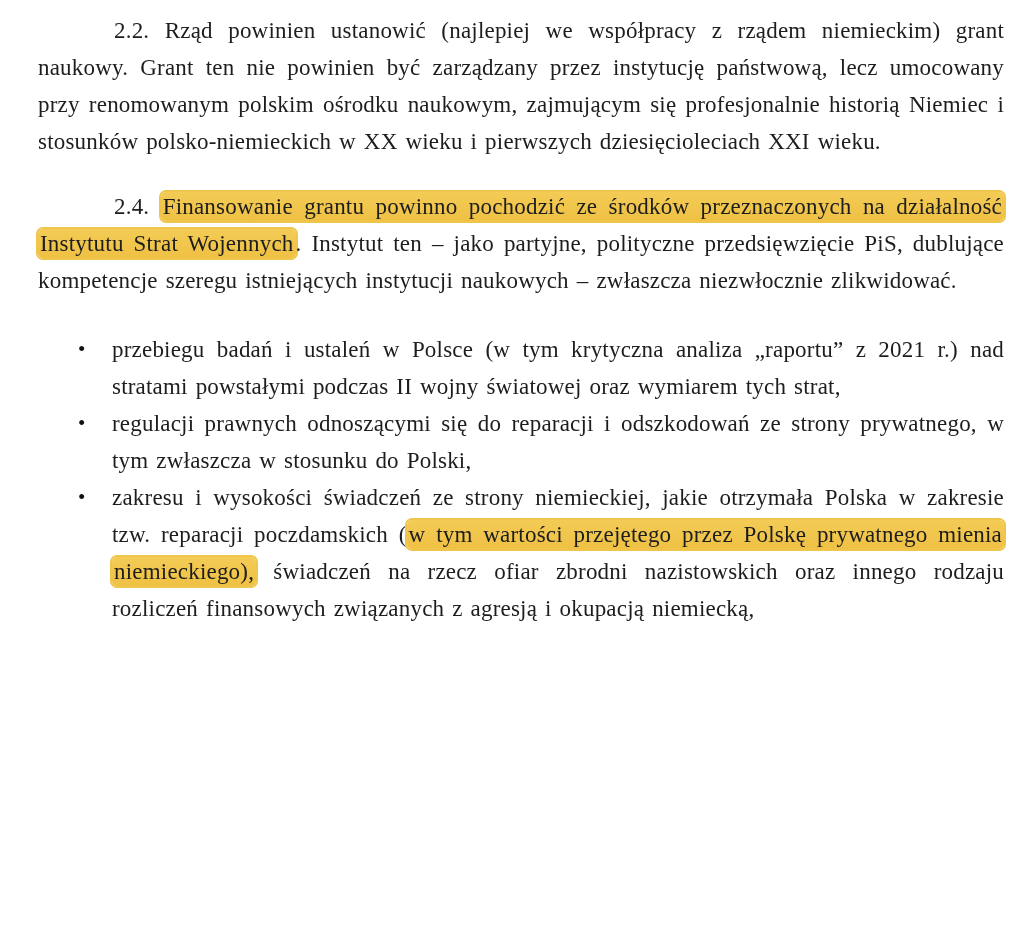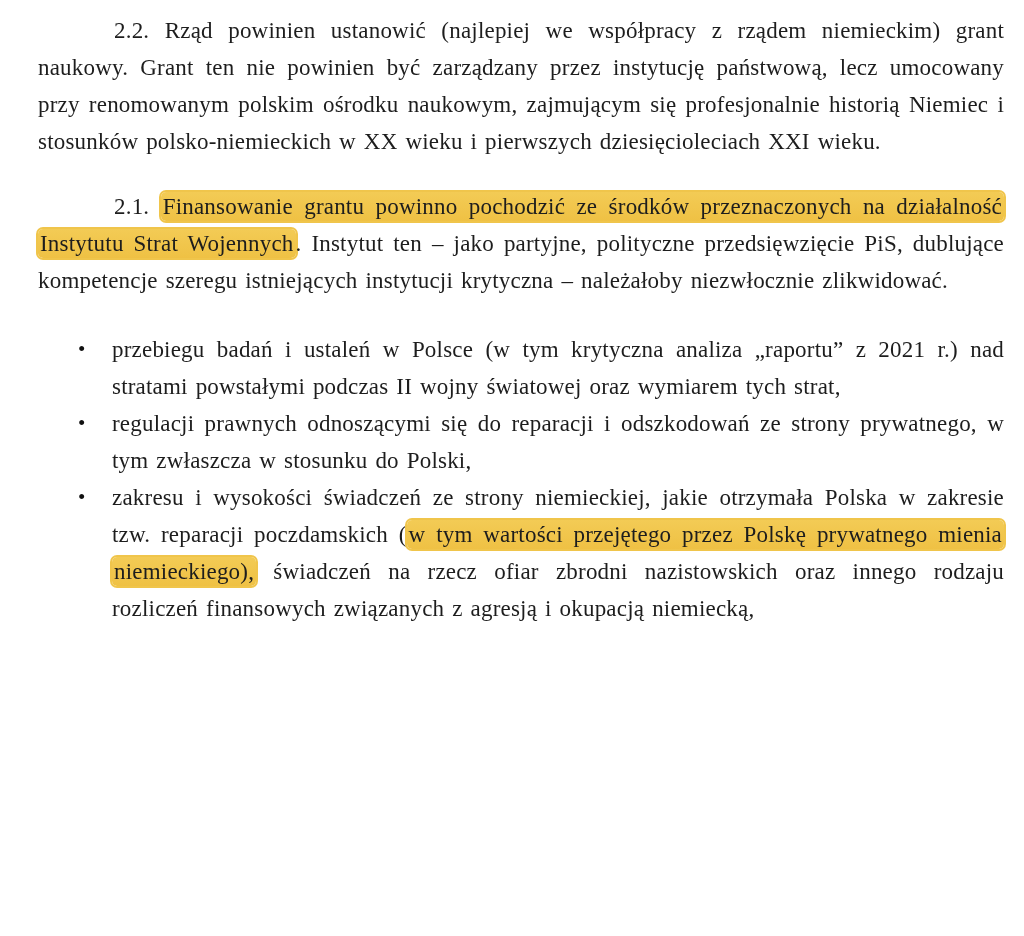--- a/index.html
+++ b/index.html
@@ -62,21 +62,21 @@
     margin-top: 39px;
     -webkit-box-decoration-break: clone;
   }
 </style>
 </head>
 <body>
 
 <div class="page">
   <div id="doc">
       <p class="para"><span>2.2. Rząd powinien ustanowić (najlepiej we współpracy z rządem niemieckim) grant naukowy. Grant ten nie powinien być zarządzany przez instytucję państwową, lecz umocowany przy renomowanym polskim ośrodku naukowym, zajmującym się profesjonalnie historią Niemiec i stosunków polsko-niemieckich w XX wieku i pierwszych dziesięcioleciach XXI wieku.</span></p>
-      <p class="para"><span>2.1. </span><span class="hl">Finansowanie grantu powinno pochodzić ze środków przeznaczonych na działalność Instytutu Strat Wojennych</span><span>. Instytut ten – jako  partyjne, polityczne przedsięwzięcie PiS, dublujące kompetencje szeregu istniejących instytucji krytyczna – należałoby niezwłocznie zlikwidować.</span></p>
+      <p class="para"><span>2.4. </span><span class="hl">Finansowanie grantu powinno pochodzić ze środków przeznaczonych na działalność Instytutu Strat Wojennych</span><span>. Instytut ten – jako  partyjne, polityczne przedsięwzięcie PiS, dublujące kompetencje szeregu istniejących instytucji naukowych – zwłaszcza niezwłocznie zlikwidować.</span></p>
       <div class="bullets">
         <div class="bullet-item">
           <span class="bullet-marker">•</span>
           <span class="bullet-text"><span>przebiegu badań i ustaleń w Polsce (w tym krytyczna analiza „raportu” z 2021 r.)  nad stratami powstałymi podczas II wojny światowej oraz wymiarem tych strat,</span></span>
         </div>
         <div class="bullet-item">
           <span class="bullet-marker">•</span>
           <span class="bullet-text"><span>regulacji prawnych odnoszącymi się do reparacji i odszkodowań ze strony prywatnego, w tym zwłaszcza w stosunku do Polski,</span></span>
         </div>
         <div class="bullet-item">

